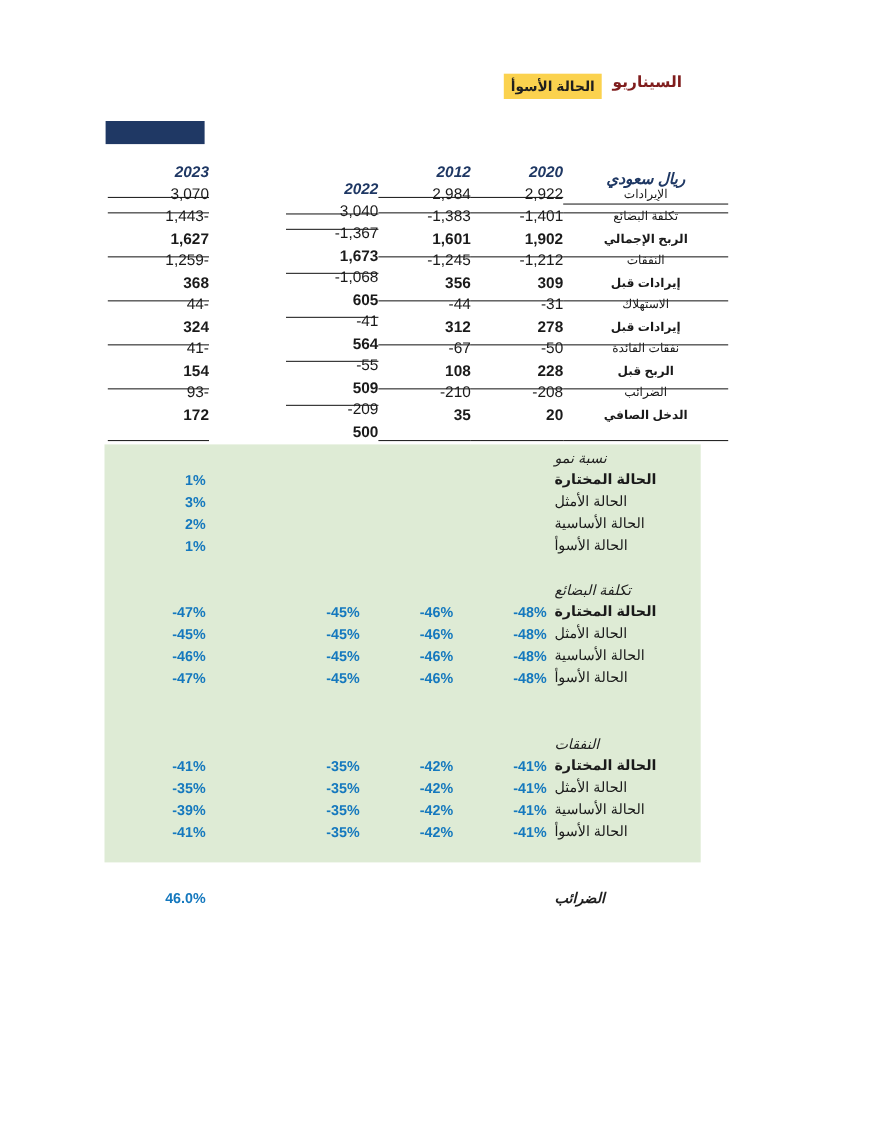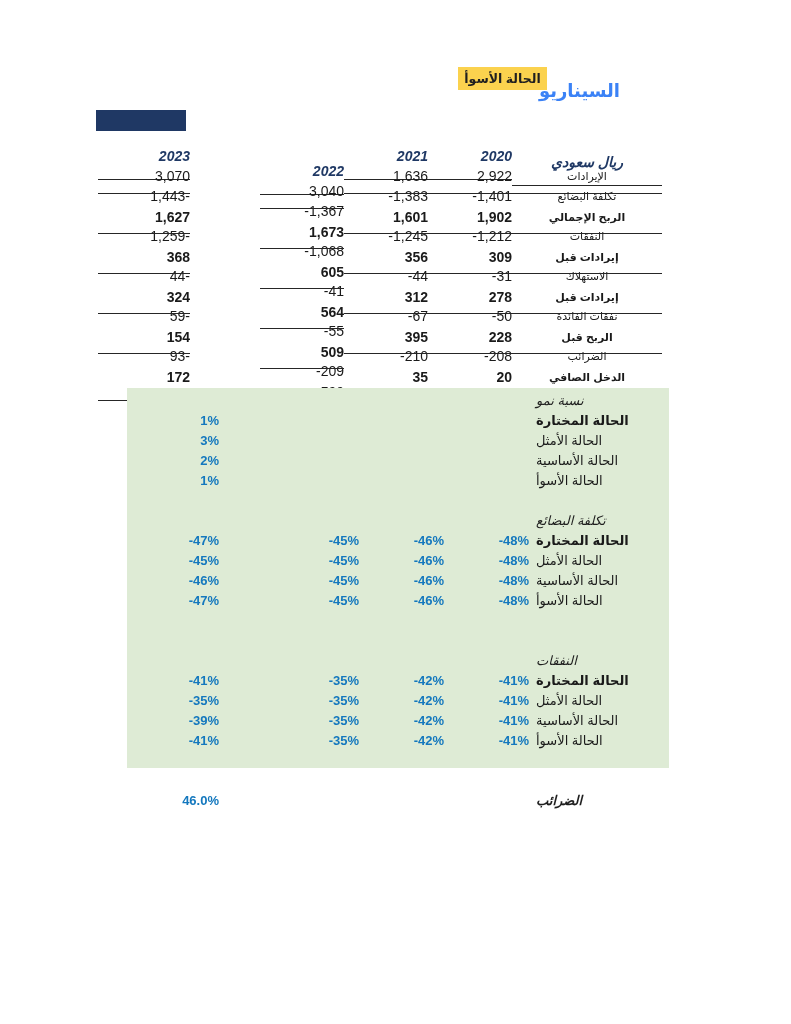--- a/index.html
+++ b/index.html
@@ -2,21 +2,21 @@
 <html lang="ar" style="--navy: #1F3864; --yellow: #FBD24E; --green: #DEEBD5; --blue: #1478BE;"><head>
 <meta charset="utf-8">
 <style>
   html,body{margin:0;padding:0;background:#ffffff;}
   .page{
     position:relative;width:791px;height:1024px;background:#ffffff;overflow:hidden;
     font-family:"Liberation Sans","DejaVu Sans",sans-serif;color:#1a1a1a;
   }
   
   .scenario-label{
-    position:absolute;top:80px;right:171px;font-weight:bold;font-size:18px;color:#3b82f6;
+    position:absolute;top:66px;right:171px;font-weight:bold;font-size:14px;color:#7f1d1d;
     direction:rtl;
   }
   .scenario-chip{
     position:absolute;top:67px;left:458px;width:89px;height:23px;
     background:var(--yellow);display:flex;align-items:center;justify-content:center;
     font-weight:bold;font-size:12.5px;color:#1f1f1f;direction:rtl;cursor:pointer;
   }
   
   .navy-bar{position:absolute;top:110px;left:96px;width:90px;height:21px;background:var(--navy);}
   
@@ -32,22 +32,22 @@
   .t-row .n23{padding-left:25px;}
   .c-gap{}
   .hdr .cell{font-weight:bold;color:var(--navy);font-size:14px;font-style:italic;}
   .hdr .c-label{font-size:14px;margin-top:12px;}
   .bordered{border-bottom:1.5px solid #262626;}
   .row-bold .cell{font-weight:bold;}
   .line-above .cell:not(.c-gap){border-top:1.5px solid #262626;}
   .line-below .cell:not(.c-gap){border-bottom:1.5px solid #262626;}
   
   .assumptions{
-    position:absolute;top:388px;left:95px;width:542px;height:380px;
-    background:var(--green);direction:rtl;padding-top:2px;box-sizing:border-box;margin-left:32px;
+    position:absolute;top:404px;left:95px;width:542px;height:380px;
+    background:var(--green);direction:rtl;padding-top:2px;box-sizing:border-box;
   }
   .a-row{display:grid;grid-template-columns:140px 85px 85px 85px 55px 92px;height:20px;align-items:center;}
   .a-row .cell{height:100%;display:flex;align-items:center;box-sizing:border-box;}
   .a-label{justify-content:flex-end;padding-left:0;padding-right:0;font-size:13px;direction:rtl;padding-inline-start:0;padding-inline-end:7px;}
   .a-title{font-style:italic;font-size:13px;color:#1f1f1f;}
   .a-val{direction:ltr;justify-content:flex-end;font-size:13px;font-weight:600;color:var(--blue);cursor:cell;}
   .a-row .v20{padding-left:3px;text-align:right;}
   .a-row .v21{padding-left:3px;}
   .a-row .v22{padding-left:3px;}
   .a-row .v23{padding-left:24px;}
@@ -61,30 +61,30 @@
 
   <div class="scenario-label">السيناريو</div>
   <div class="scenario-chip">الحالة الأسوأ</div>
 
   <div class="navy-bar"></div>
 
   <div class="fin-table">
     <div class="t-row hdr">
       <div class="cell c-label bordered">ريال سعودي</div>
       <div class="cell c-num n20 bordered">2020</div>
-      <div class="cell c-num n21 bordered">2021</div>
+      <div class="cell c-num n21 bordered">2012</div>
       <div class="cell c-num n22 bordered">2022</div>
       <div class="cell c-gap"></div>
       <div class="cell c-num n23 bordered">2023</div>
     </div>
     <div id="fin-rows">
         <div class="t-row">
     <div class="cell c-label">الإيرادات</div>
     <div class="cell c-num n20">2,922</div>
-    <div class="cell c-num n21">1,636</div>
+    <div class="cell c-num n21">2,984</div>
     <div class="cell c-num n22">3,040</div>
     <div class="cell c-gap"></div>
     <div class="cell c-num n23">3,070</div>
   </div>
         <div class="t-row">
     <div class="cell c-label">تكلفة البضائع</div>
     <div class="cell c-num n20">-1,401</div>
     <div class="cell c-num n21">-1,383</div>
     <div class="cell c-num n22">-1,367</div>
     <div class="cell c-gap"></div>
@@ -129,26 +129,26 @@
     <div class="cell c-num n22">564</div>
     <div class="cell c-gap"></div>
     <div class="cell c-num n23">324</div>
   </div>
         <div class="t-row">
     <div class="cell c-label">نفقات الفائدة</div>
     <div class="cell c-num n20">-50</div>
     <div class="cell c-num n21">-67</div>
     <div class="cell c-num n22">-55</div>
     <div class="cell c-gap"></div>
-    <div class="cell c-num n23">59-</div>
+    <div class="cell c-num n23">41-</div>
   </div>
         <div class="t-row row-bold line-above">
     <div class="cell c-label">الربح قبل</div>
     <div class="cell c-num n20">228</div>
-    <div class="cell c-num n21">395</div>
+    <div class="cell c-num n21">108</div>
     <div class="cell c-num n22">509</div>
     <div class="cell c-gap"></div>
     <div class="cell c-num n23">154</div>
   </div>
         <div class="t-row">
     <div class="cell c-label">الضرائب</div>
     <div class="cell c-num n20">-208</div>
     <div class="cell c-num n21">-210</div>
     <div class="cell c-num n22">-209</div>
     <div class="cell c-gap"></div>

